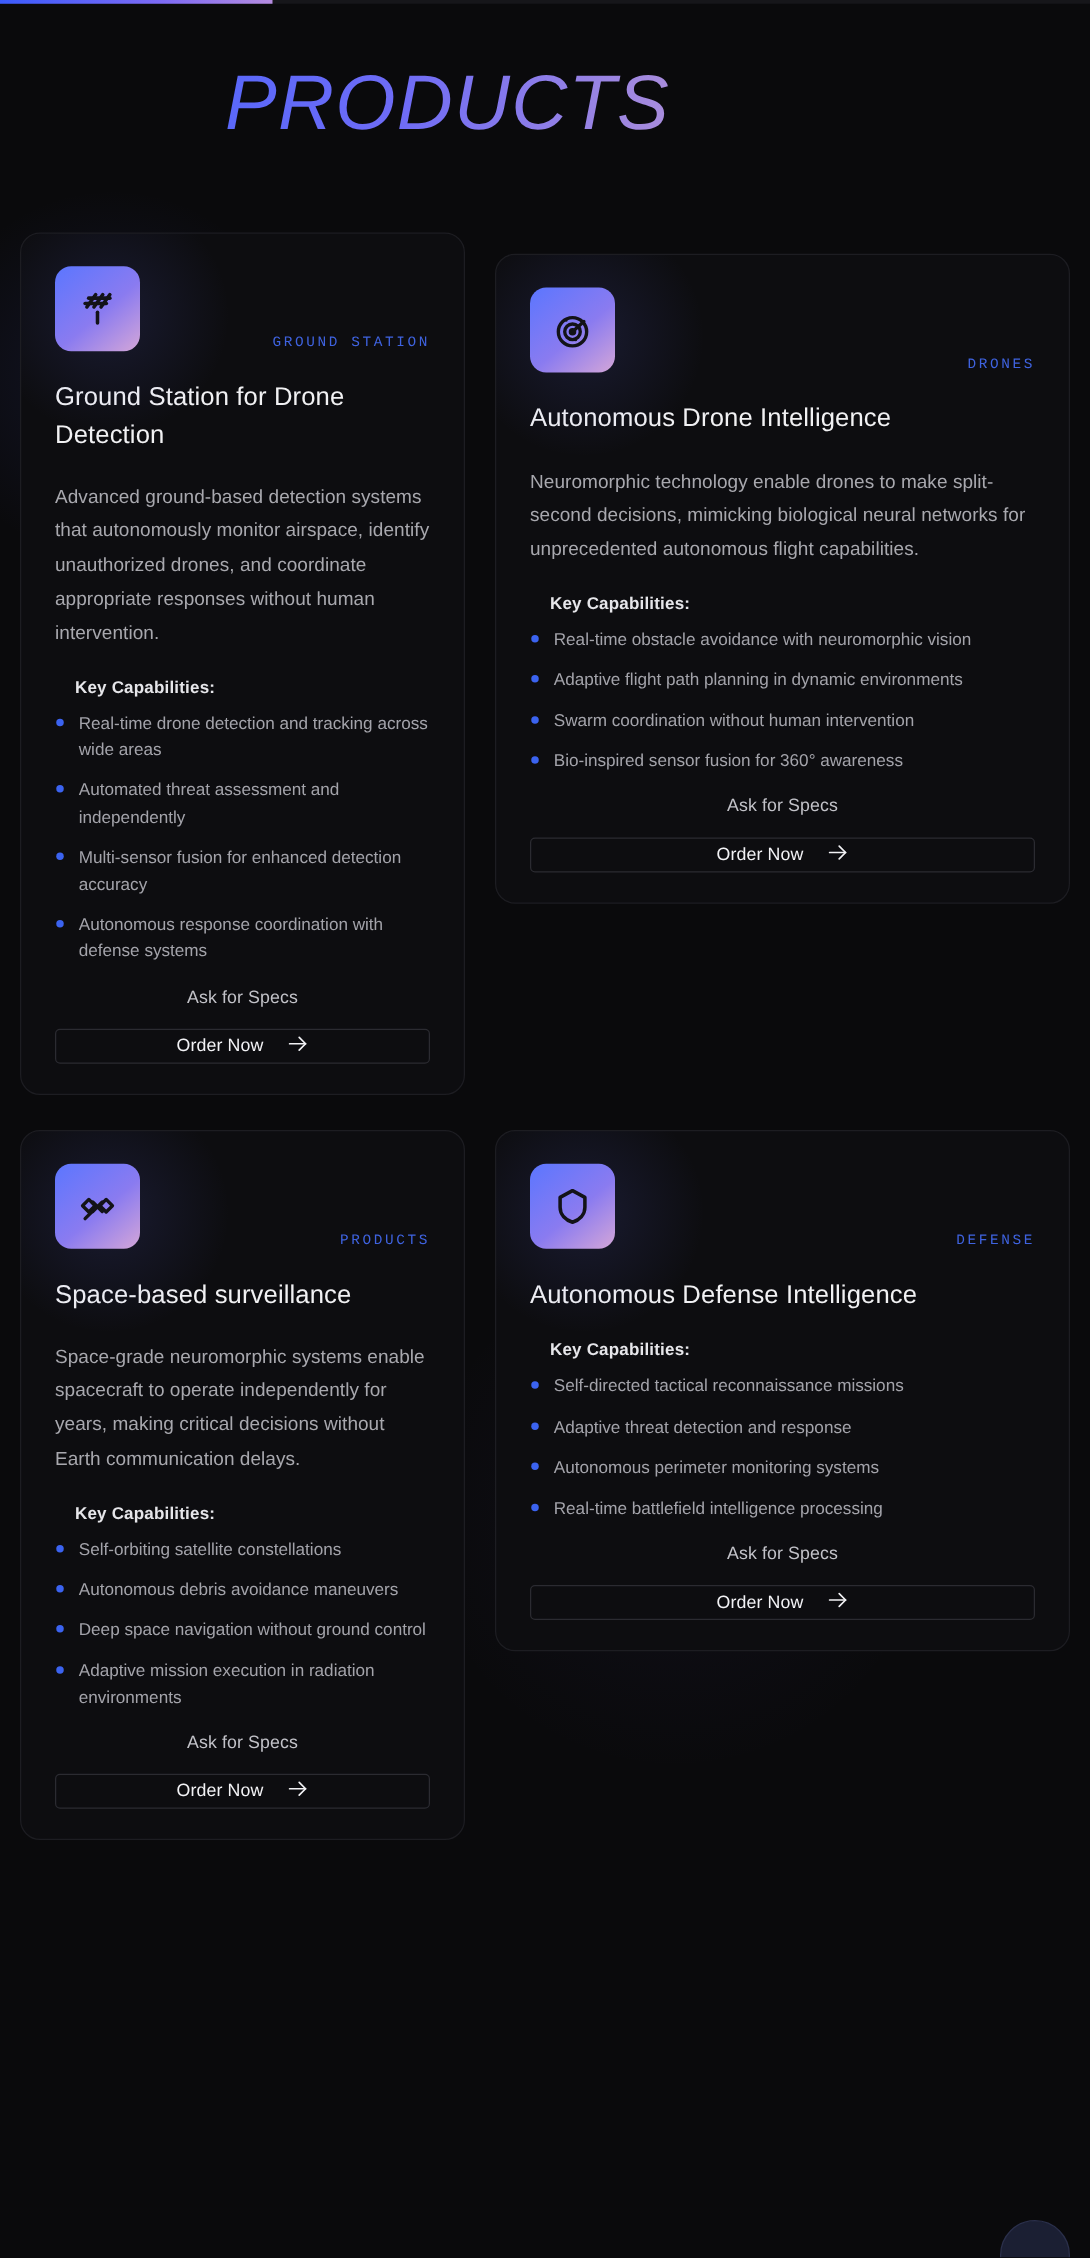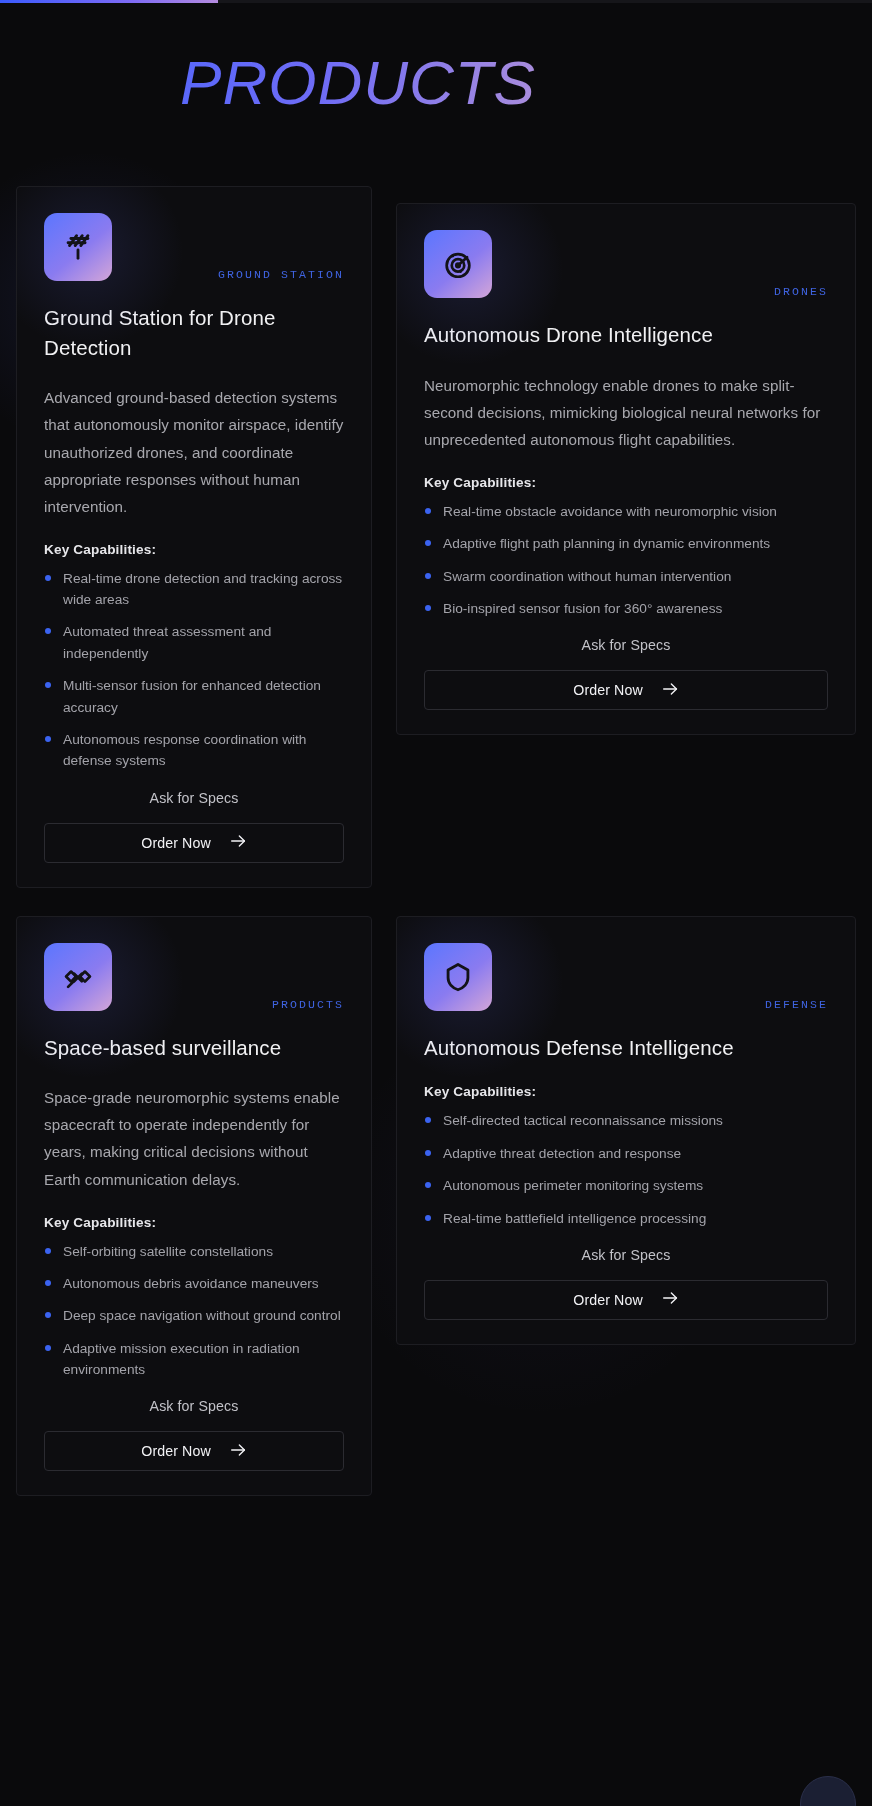--- a/index.html
+++ b/index.html
@@ -79,21 +79,21 @@
     grid-template-columns: 356px 1fr;
     column-gap: 24px;
     row-gap: 28px;
     align-items: start;
   }
 
   .card {
     position: relative;
     background: #0d0d10;
     border: 1px solid #1d1d22;
-    border-radius: 4px;
+    border-radius: 16px;
     padding: 26px 27px 24px 27px;
     overflow: hidden;
   }
   .card.offset { margin-top: 17px; }
 
   .card-glow {
     position: absolute;
     left: -30px; top: -30px;
     width: 200px; height: 190px;
     border-radius: 50%;
@@ -144,20 +144,21 @@
     line-height: 1.78;
     letter-spacing: 0.05px;
   }
 
   .cap-title {
     margin-top: 22px;
     font-size: 13.6px;
     font-weight: 700;
     color: #e6e6ea;
     letter-spacing: 0.15px;
+    margin-left: 16px;
   }
 
   .cap-list { margin-top: 11px; list-style: none; }
 
   .cap-item {
     position: relative;
     padding-left: 19px;
     margin-bottom: 11px;
     font-size: 13.7px;
     color: #a3a3aa;
@@ -178,21 +179,21 @@
     text-align: center;
     font-size: 14.2px;
     color: #c2c2c8;
     cursor: pointer;
     letter-spacing: 0.1px;
   }
 
   .order-btn {
     margin-top: 17px;
     width: 100%;
-    height: 40px;
+    height: 28px;
     background: transparent;
     border: 1px solid #2b2b31;
     border-radius: 4px;
     color: #f2f2f5;
     font-family: "Liberation Sans", sans-serif;
     font-size: 14.2px;
     display: flex;
     align-items: center;
     justify-content: center;
     gap: 19px;

